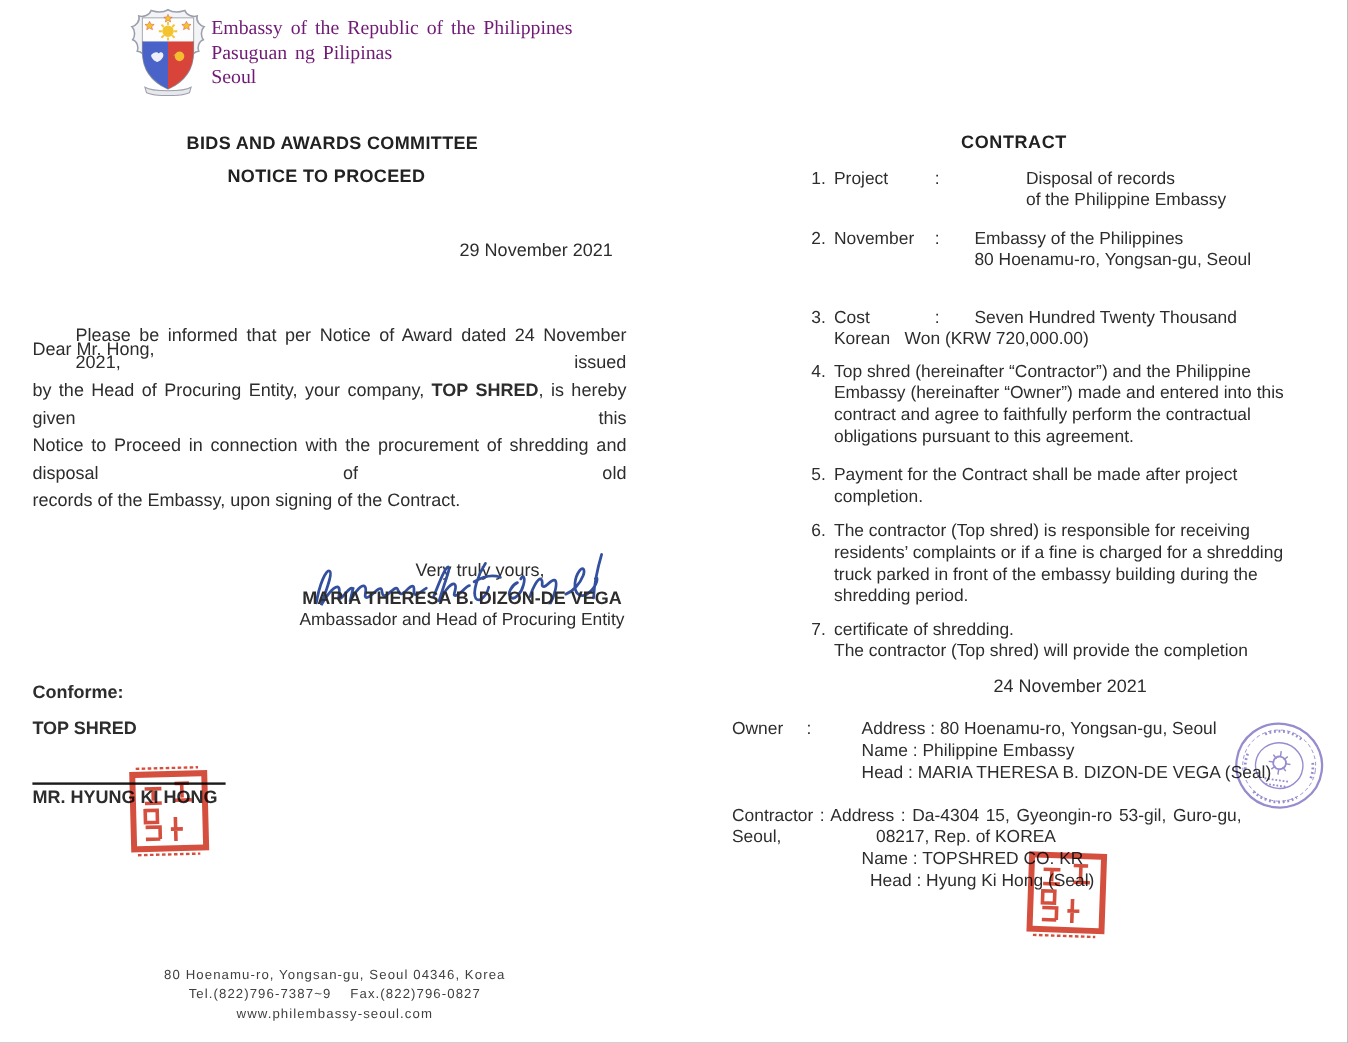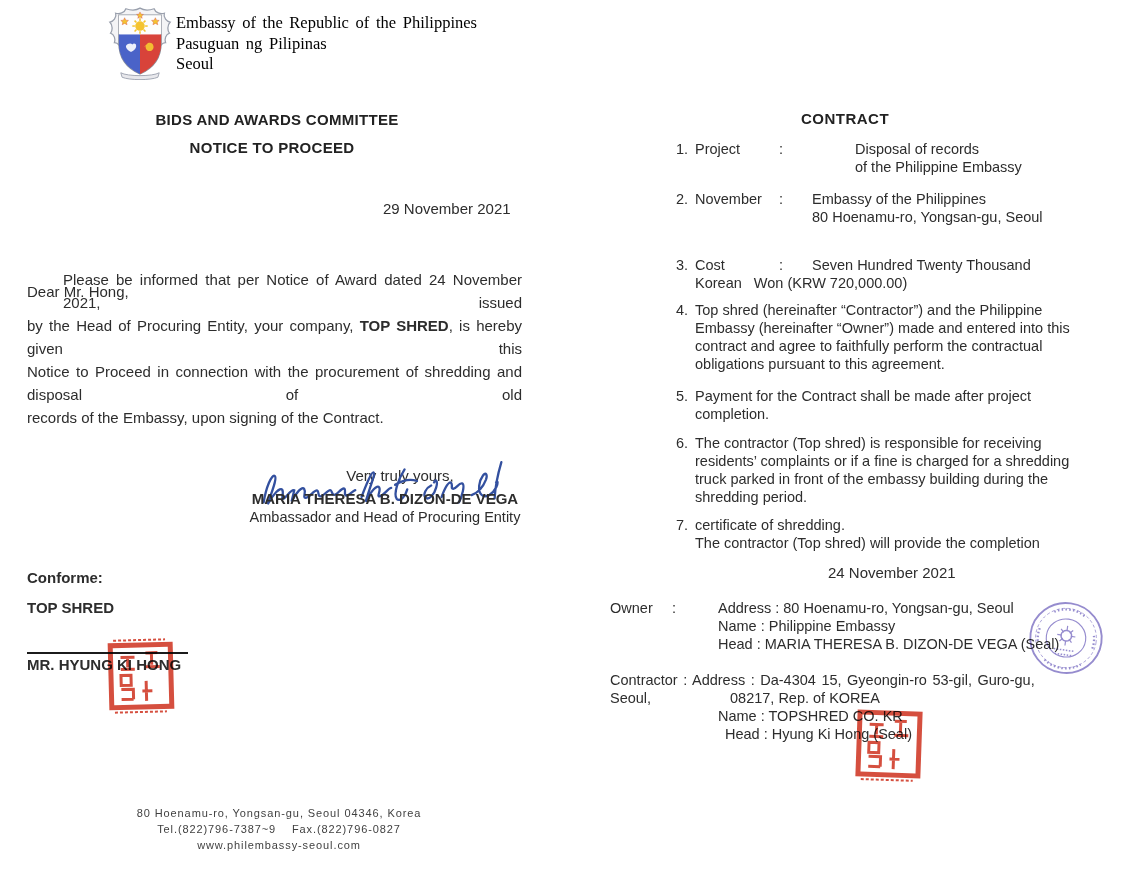--- a/index.html
+++ b/index.html
@@ -42,21 +42,21 @@
         <line x1="55.5" y1="25.5" x2="58.5" y2="22.5"></line>
     </g>
     <path d="M26,18 l1.8,3.8 4.2,.4 -3.1,2.8 .9,4 -3.8,-2.1 -3.8,2.1 .9,-4 -3.1,-2.8 4.2,-.4 Z" fill="#f4c430" stroke="#d8433a" stroke-width=".6"></path>
     <path d="M74,18 l1.8,3.8 4.2,.4 -3.1,2.8 .9,4 -3.8,-2.1 -3.8,2.1 .9,-4 -3.1,-2.8 4.2,-.4 Z" fill="#f4c430" stroke="#d8433a" stroke-width=".6"></path>
     <path d="M50,9 l1.6,3.4 3.8,.4 -2.8,2.5 .8,3.6 -3.4,-1.9 -3.4,1.9 .8,-3.6 -2.8,-2.5 3.8,-.4 Z" fill="#f4c430" stroke="#d8433a" stroke-width=".6"></path>
     <path d="M28,62 c3,-4 8,-5 10,-2 c2,-3 6,-2 6,2 c0,5 -6,9 -8,9 c-2,0 -8,-4 -8,-9 Z" fill="#ffffff" opacity=".9"></path>
     <path d="M62,58 c4,-2 8,0 9,4 c1,4 -2,8 -6,8 c-4,0 -7,-4 -6,-8 l-3,2 Z" fill="#f4c430" opacity=".95"></path>
     <path d="M20,104 c10,6 50,6 60,0 l-2,7 c-12,5 -44,5 -56,0 Z" fill="#e8e8ec" stroke="#9aa0ad" stroke-width="1.4"></path>
   </svg>
 
-  <div class="abs serif" style="left:176px;top:13px;font-size:16.5px;line-height:20.5px;color:#000000;word-spacing:2.5px;">
+  <div class="abs serif" style="left:176px;top:13px;font-size:16.5px;line-height:20.5px;color:#701a75;word-spacing:2.5px;">
     <div>Embassy of the Republic of the Philippines</div>
     <div>Pasuguan ng Pilipinas</div>
     <div>Seoul</div>
   </div>
 
   <div class="abs heading" style="left:27px;top:111px;width:500px;text-align:center;">BIDS AND AWARDS COMMITTEE</div>
   <div class="abs heading" style="left:27px;top:139px;width:490px;text-align:center;">NOTICE TO PROCEED</div>
 
   <div class="abs lcol-text" style="left:383px;top:197px;">29 November 2021</div>
 

